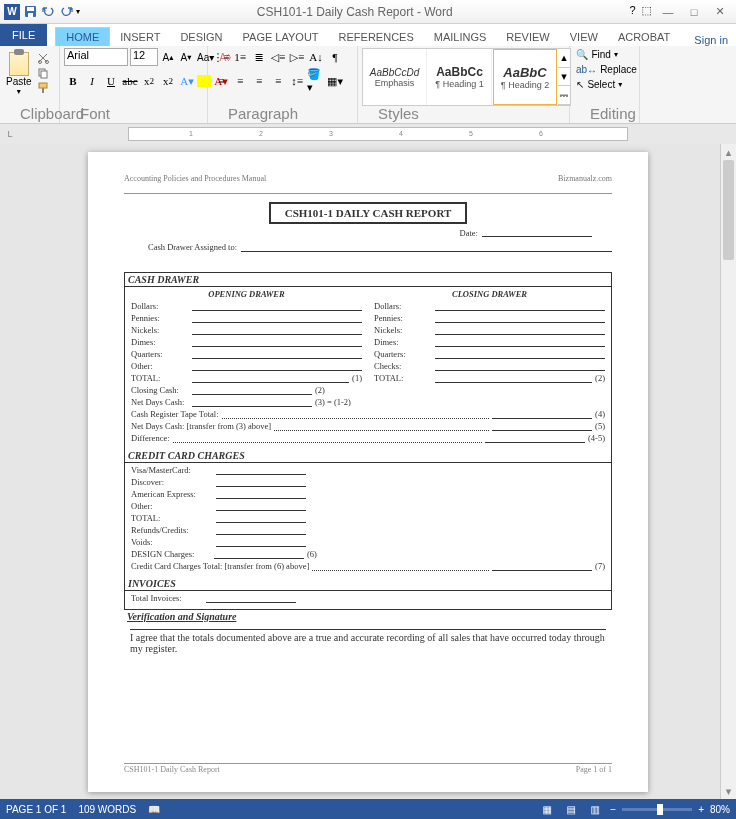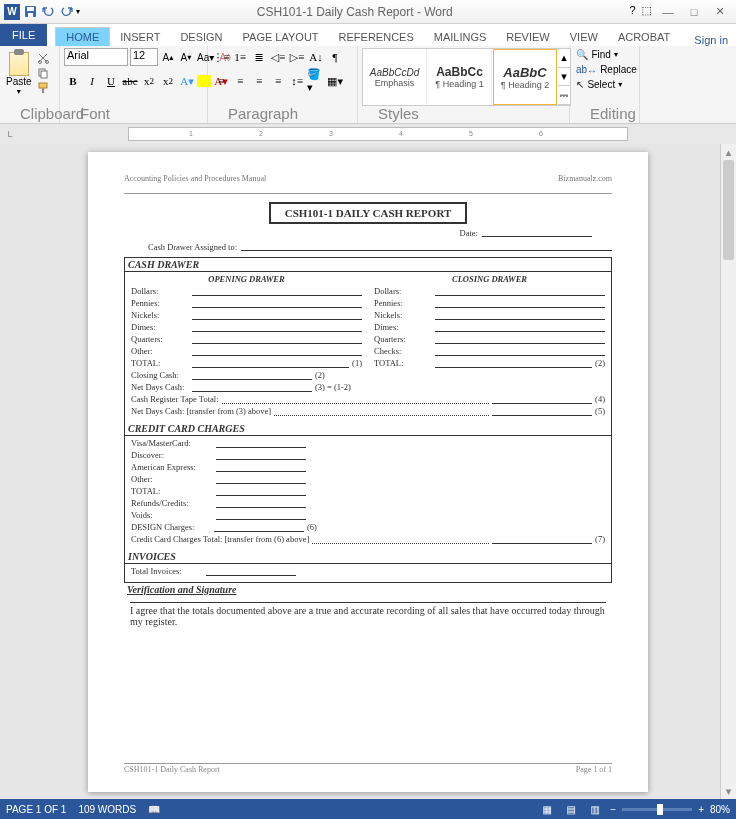--- a/index.html
+++ b/index.html
@@ -71,21 +71,21 @@
 .doc-area { position: absolute; top: 144px; bottom: 20px; left: 0; right: 0; background: #e6e6e6; overflow: hidden; }
 .scrollbar-v { position: absolute; right: 0; top: 0; bottom: 0; width: 16px; background: #f0f0f0; border-left: 1px solid #ccc; }
 .scrollbar-v .arr { height: 16px; display: flex; align-items: center; justify-content: center; color: #888; }
 .scrollbar-v .thumb { position: absolute; top: 16px; left: 2px; right: 2px; height: 100px; background: #ccc; border-radius: 2px; }
 
 .page { margin: 8px auto 0; width: 560px; height: 640px; background: #fff; box-shadow: 0 1px 6px rgba(0,0,0,0.35); padding: 22px 36px; font-family: "Times New Roman", serif; color: #333; font-size: 8.5px; position: relative; }
 
 .doc-header-row { display: flex; justify-content: space-between; border-bottom: 1px solid #999; padding-bottom: 10px; color: #777; font-size: 8px; margin-bottom: 8px; }
 .doc-title-box { border: 2px solid #333; display: inline-block; padding: 3px 14px; font-weight: bold; font-size: 11px; }
 .doc-title-wrap { text-align: center; margin-bottom: 4px; }
-.field-row { display: flex; align-items: flex-start; gap: 4px; margin-bottom: 5px; }
+.field-row { display: flex; align-items: center; gap: 4px; margin-bottom: 20px; }
 .field-label { white-space: nowrap; }
 .field-line { flex: 1; border-bottom: 1px solid #333; height: 9px; }
 .date-row { display: flex; justify-content: flex-end; margin: 2px 20px 4px 0; }
 
 .main-box { border: 1.5px solid #333; }
 .sec-head { font-weight: bold; font-style: italic; font-size: 10px; border-bottom: 1px solid #333; padding: 1px 3px; }
 .sec-body { padding: 2px 6px 4px; }
 .two-col { display: flex; gap: 12px; }
 .col { flex: 1; }
 .col-head { text-align: center; font-weight: bold; font-style: italic; font-size: 8.5px; margin-bottom: 2px; }
@@ -404,20 +404,26 @@
             <div class="dots"></div>
             <div class="ul-short"></div>
             <span class="suf">(4)</span>
           </div>
         <div class="dotted-row">
             <span class="lbl">Net Days Cash: [transfer from (3) above]</span>
             <div class="dots"></div>
             <div class="ul-short"></div>
             <span class="suf">(5)</span>
           </div>
+        <div class="dotted-row">
+            <span class="lbl">Difference:</span>
+            <div class="dots"></div>
+            <div class="ul-short"></div>
+            <span class="suf">(4-5)</span>
+          </div>
       </div>
 
       <div class="sec-head">CREDIT CARD CHARGES</div>
       <div class="sec-body">
         <div id="cc-rows">
             <div class="line-row">
               <span class="lbl" style="width:82px">Visa/MasterCard:</span>
               <div class="ul" style="max-width:90px"></div>
             </div>
             <div class="line-row">

